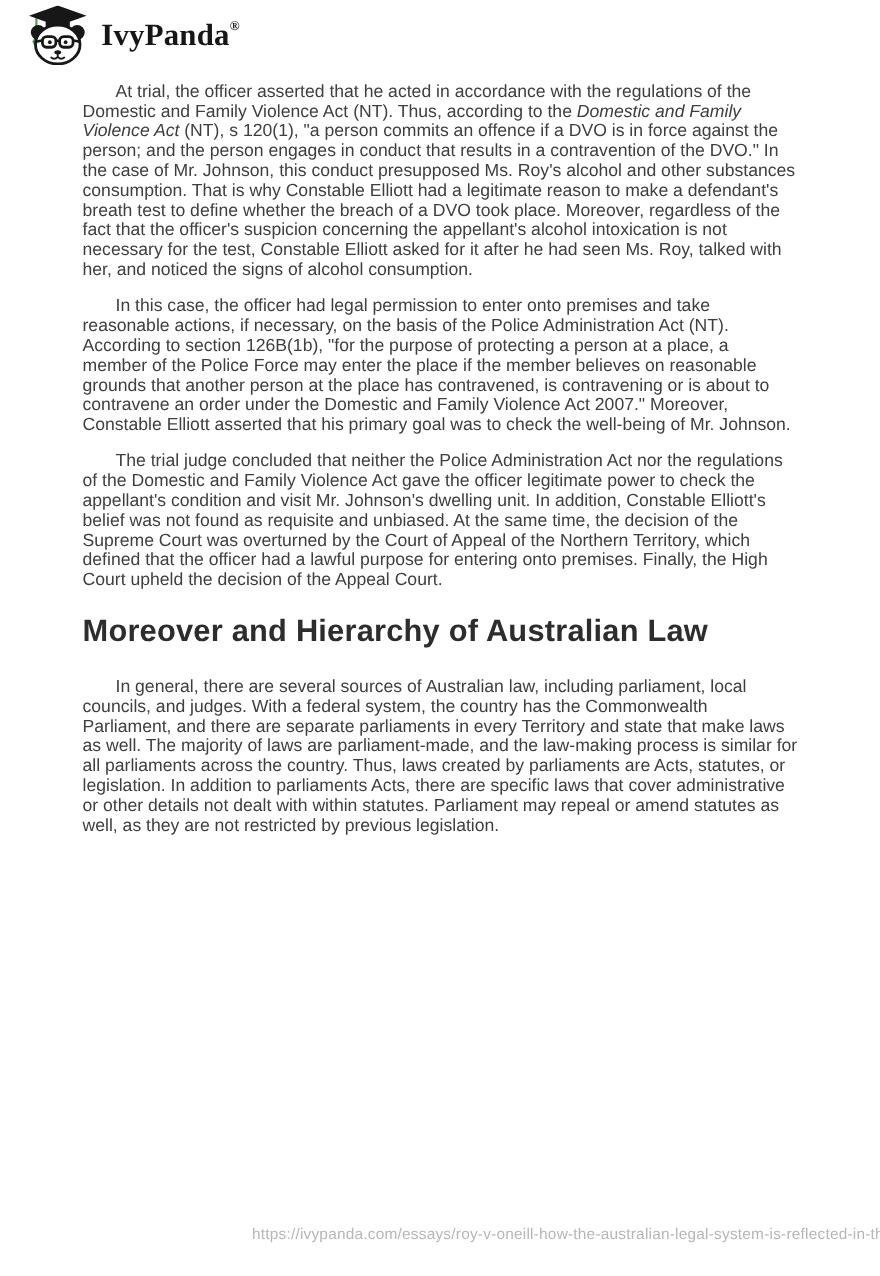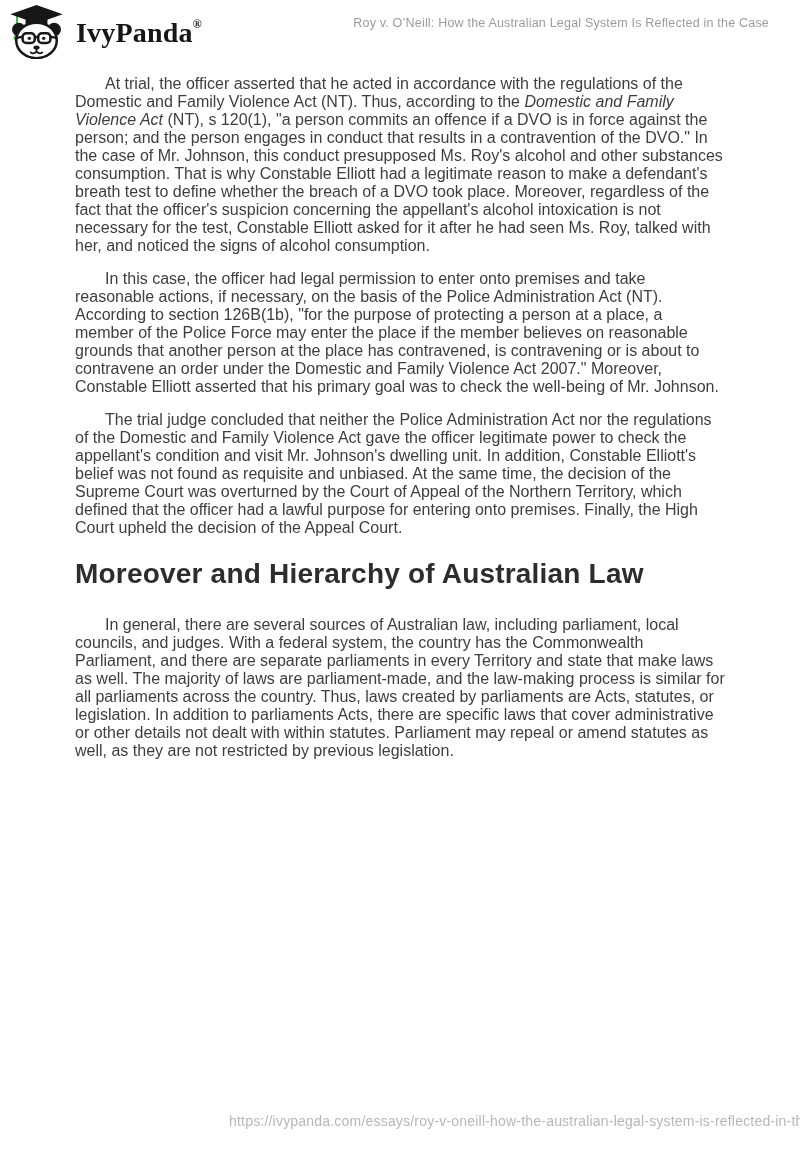--- a/index.html
+++ b/index.html
@@ -14,21 +14,21 @@
   *{margin:0;padding:0;box-sizing:border-box;}
   html,body{width:800px;height:1160px;}
   body{
     position:relative;
     background:var(--page-bg);
     font-family:"Liberation Sans","DejaVu Sans",sans-serif;
     overflow:hidden;
   }
   
   .header{position:absolute;top:0;left:0;width:100%;height:62px;}
-  .logo{position:absolute;top:5px;left:6px;display:flex;align-items:center;gap:9px;}
+  .logo{position:absolute;top:5px;left:22px;display:flex;align-items:center;gap:9px;}
   .logo svg{display:block;}
   .brand{
     font-family:"Liberation Serif","DejaVu Serif",serif;
     font-weight:bold;font-size:28px;color:var(--brand-ink);
     letter-spacing:.2px;line-height:1;
   }
   .brand sup{font-size:12px;vertical-align:14px;font-weight:bold;}
   .doc-title{
     position:absolute;top:16px;right:31px;
     font-size:12.5px;color:var(--muted-text);
@@ -86,21 +86,20 @@
         <line x1="33.5" y1="38" x2="38.5" y2="38" stroke="#171717" stroke-width="2.8"></line>
         <circle cx="27.5" cy="39.5" r="2" fill="#171717"></circle>
         <circle cx="44.5" cy="39.5" r="2" fill="#171717"></circle>
 
         <ellipse cx="36" cy="50.5" rx="3.6" ry="2.4" fill="#171717"></ellipse>
         <path d="M36 52.5 v2.8 M36 55.3 q-3.6 3.6 -7 .8 M36 55.3 q3.6 3.6 7 .8" stroke="#171717" stroke-width="2" fill="none" stroke-linecap="round"></path>
       </svg>
     </span>
     <span class="brand"><span>IvyPanda</span><sup>®</sup></span>
   </div>
-  <div class="doc-title">Roy v. O’Neill: How the Australian Legal System Is Reflected in the Case</div>
 </header>
 
 <main class="article">
   <div>
       <p><span>At trial, the officer asserted that he acted in accordance with the regulations of the Domestic and Family Violence Act (NT). Thus, according to the </span><em>Domestic and Family Violence Act</em><span> (NT), s 120(1), "a person commits an offence if a DVO is in force against the person; and the person engages in conduct that results in a contravention of the DVO." In the case of Mr. Johnson, this conduct presupposed Ms. Roy's alcohol and other substances consumption. That is why Constable Elliott had a legitimate reason to make a defendant's breath test to define whether the breach of a DVO took place. Moreover, regardless of the fact that the officer's suspicion concerning the appellant's alcohol intoxication is not necessary for the test, Constable Elliott asked for it after he had seen Ms. Roy, talked with her, and noticed the signs of alcohol consumption.</span></p>
       <p><span>In this case, the officer had legal permission to enter onto premises and take reasonable actions, if necessary, on the basis of the Police Administration Act (NT). According to section 126B(1b), "for the purpose of protecting a person at a place, a member of the Police Force may enter the place if the member believes on reasonable grounds that another person at the place has contravened, is contravening or is about to contravene an order under the Domestic and Family Violence Act 2007." Moreover, Constable Elliott asserted that his primary goal was to check the well-being of Mr. Johnson.</span></p>
       <p><span>The trial judge concluded that neither the Police Administration Act nor the regulations of the Domestic and Family Violence Act gave the officer legitimate power to check the appellant's condition and visit Mr. Johnson's dwelling unit. In addition, Constable Elliott's belief was not found as requisite and unbiased. At the same time, the decision of the Supreme Court was overturned by the Court of Appeal of the Northern Territory, which defined that the officer had a lawful purpose for entering onto premises. Finally, the High Court upheld the decision of the Appeal Court.</span></p>
       <h2>Moreover and Hierarchy of Australian Law</h2>
       <p><span>In general, there are several sources of Australian law, including parliament, local councils, and judges. With a federal system, the country has the Commonwealth Parliament, and there are separate parliaments in every Territory and state that make laws as well. The majority of laws are parliament-made, and the law-making process is similar for all parliaments across the country. Thus, laws created by parliaments are Acts, statutes, or legislation. In addition to parliaments Acts, there are specific laws that cover administrative or other details not dealt with within statutes. Parliament may repeal or amend statutes as well, as they are not restricted by previous legislation.</span></p>
     </div>

